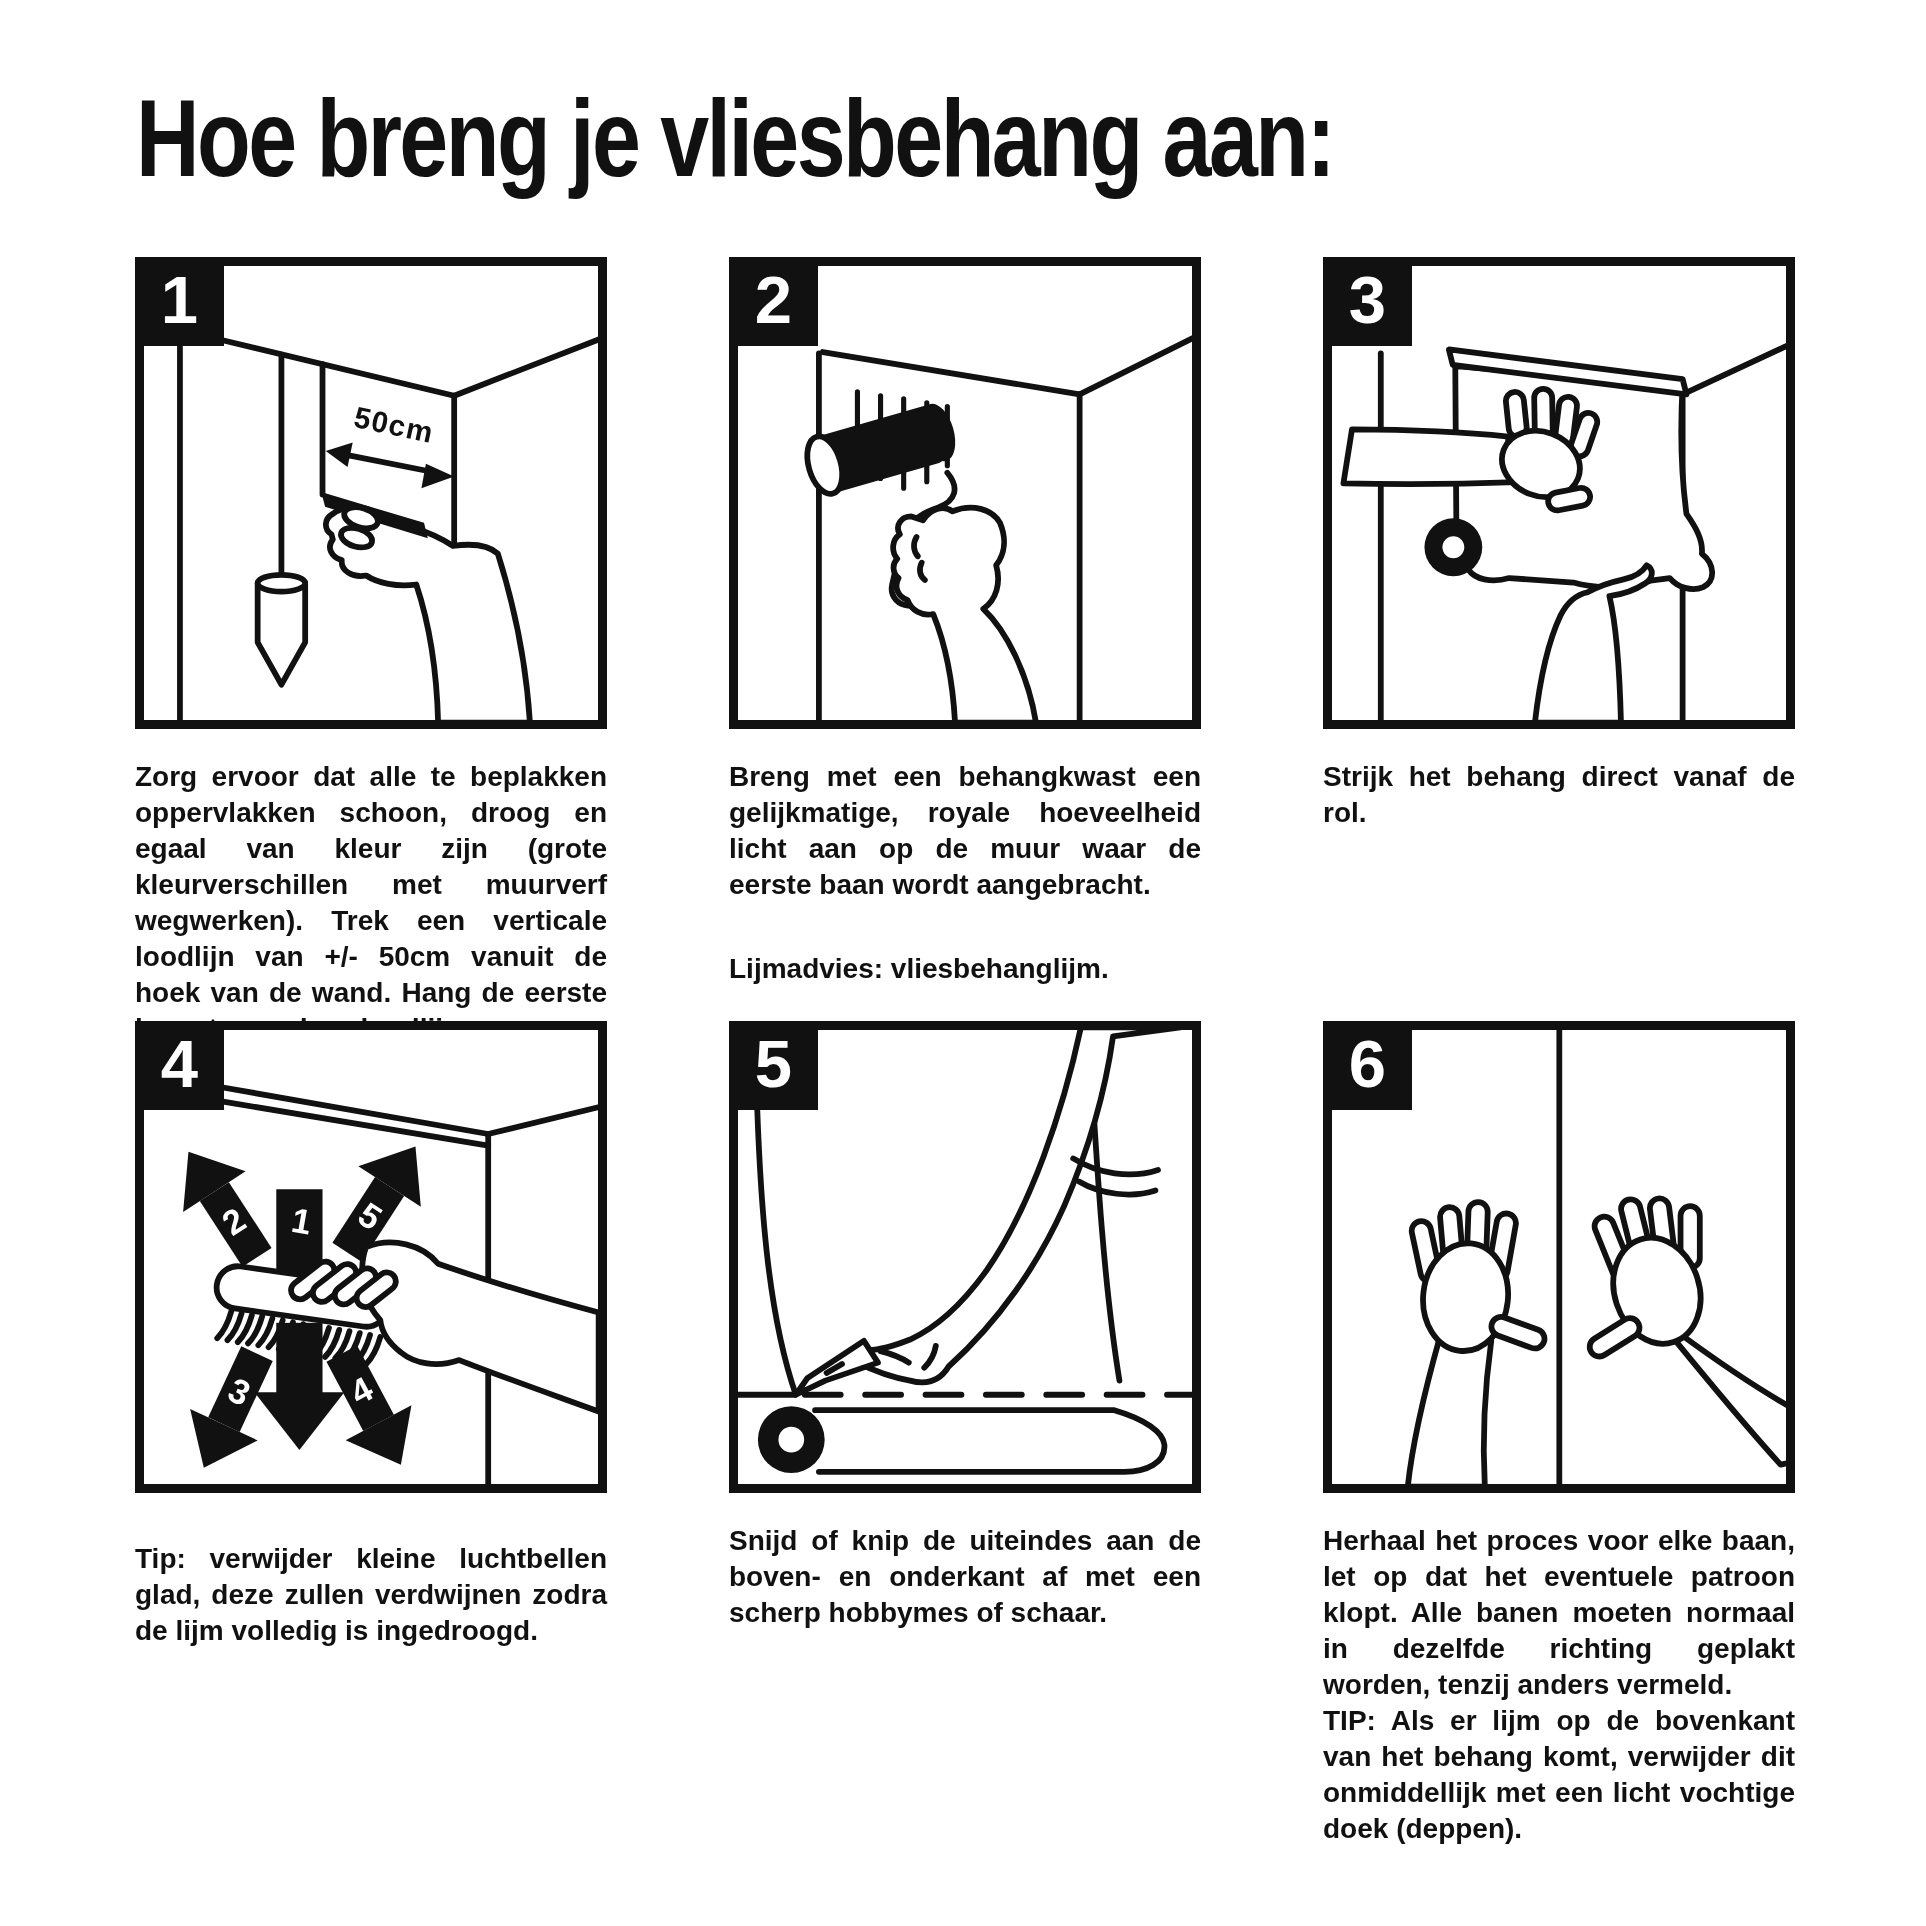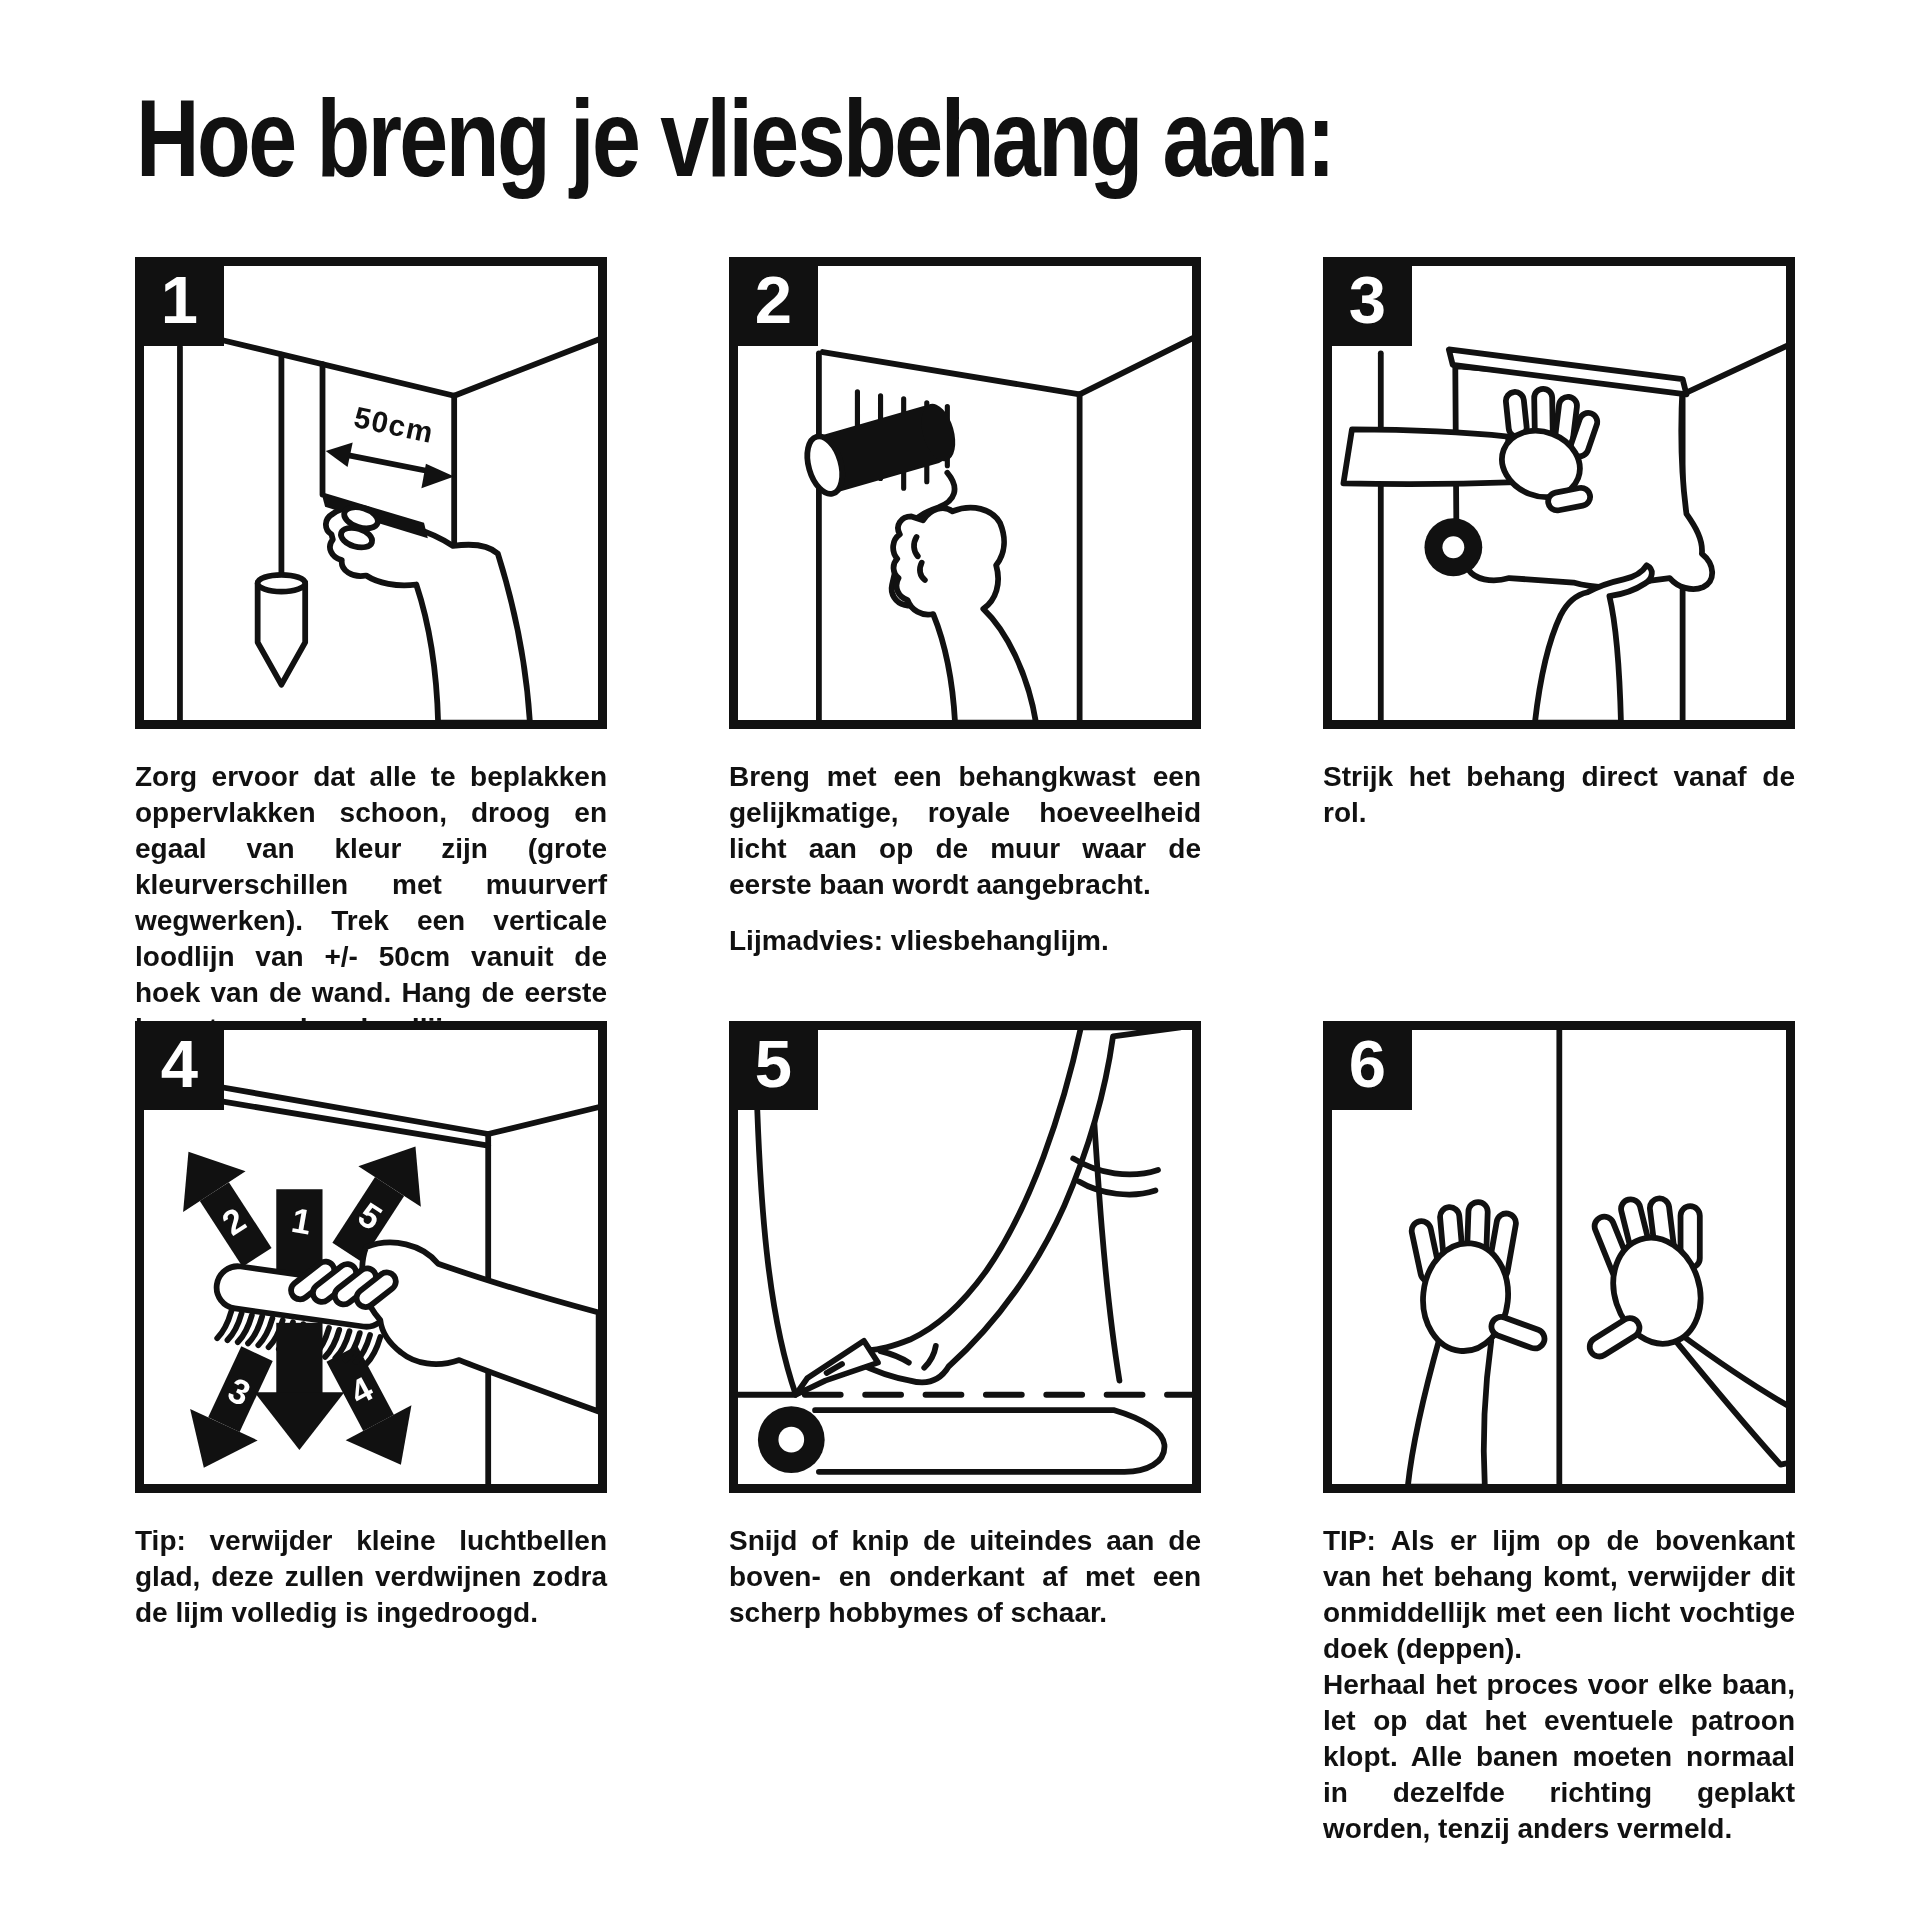--- a/index.html
+++ b/index.html
@@ -23,21 +23,21 @@
   .frame { position:absolute; inset:0; border:9.6px solid #111; z-index:3; pointer-events:none; }
   .badge {
     position:absolute; left:0; top:0; width:89px; height:89px; background:#111; z-index:4;
     display:flex; align-items:center; justify-content:center;
   }
   .badge span { color:#fff; font-size:67px; font-weight:bold; line-height:1; padding-bottom:3.9px; }
   svg.illus { position:absolute; inset:0; z-index:1; }
   .caption { margin-top:29.5px; width:472px; font-size:28px; line-height:36px; font-weight:bold;
              text-align:justify; text-align-last:left; color:#111; }
   .caption p { margin:0; }
-  .caption p.gap { margin-top:20px; }
+  .caption p.gap { margin-top:48px; }
   .num  { font-family:"Liberation Sans",sans-serif; font-weight:bold; font-size:54px; fill:#ffffff; text-anchor:middle; }
   .anno { font-family:"Liberation Sans",sans-serif; font-weight:bold; font-size:46px; fill:#111111; text-anchor:middle; letter-spacing:2px; }
   .ln   { stroke:#111; stroke-width:9; fill:none; stroke-linecap:round; stroke-linejoin:round; }
   .lnw  { stroke:#111; stroke-width:9; fill:#ffffff; stroke-linecap:round; stroke-linejoin:round; }
   .blk  { fill:#111111; stroke:none; }
 </style>
 </head>
 <body>
 
 <h1 class="title">Hoe breng je vliesbehang aan:</h1>
@@ -298,19 +298,19 @@
               <rect class="lnw" x="0" y="-15" width="86" height="30" rx="15"></rect>
             </g>
         </g>
       </svg>
       <div class="frame"></div>
       <div class="badge">
           <span>6</span>
         </div>
     </div>
     <div class="caption">
+      <p>Herhaal het proces voor elke baan, let op dat het eventuele patroon klopt. Alle banen moeten normaal in dezelfde richting geplakt worden, tenzij anders vermeld.</p>
       <p>TIP: Als er lijm op de bovenkant van het behang komt, verwijder dit onmiddellijk met een licht vochtige doek (deppen).</p>
-      <p>Herhaal het proces voor elke baan, let op dat het eventuele patroon klopt. Alle banen moeten normaal in dezelfde richting geplakt worden, tenzij anders vermeld.</p>
     </div>
   </section>
 
 </div>
 
 
 </body></html>

